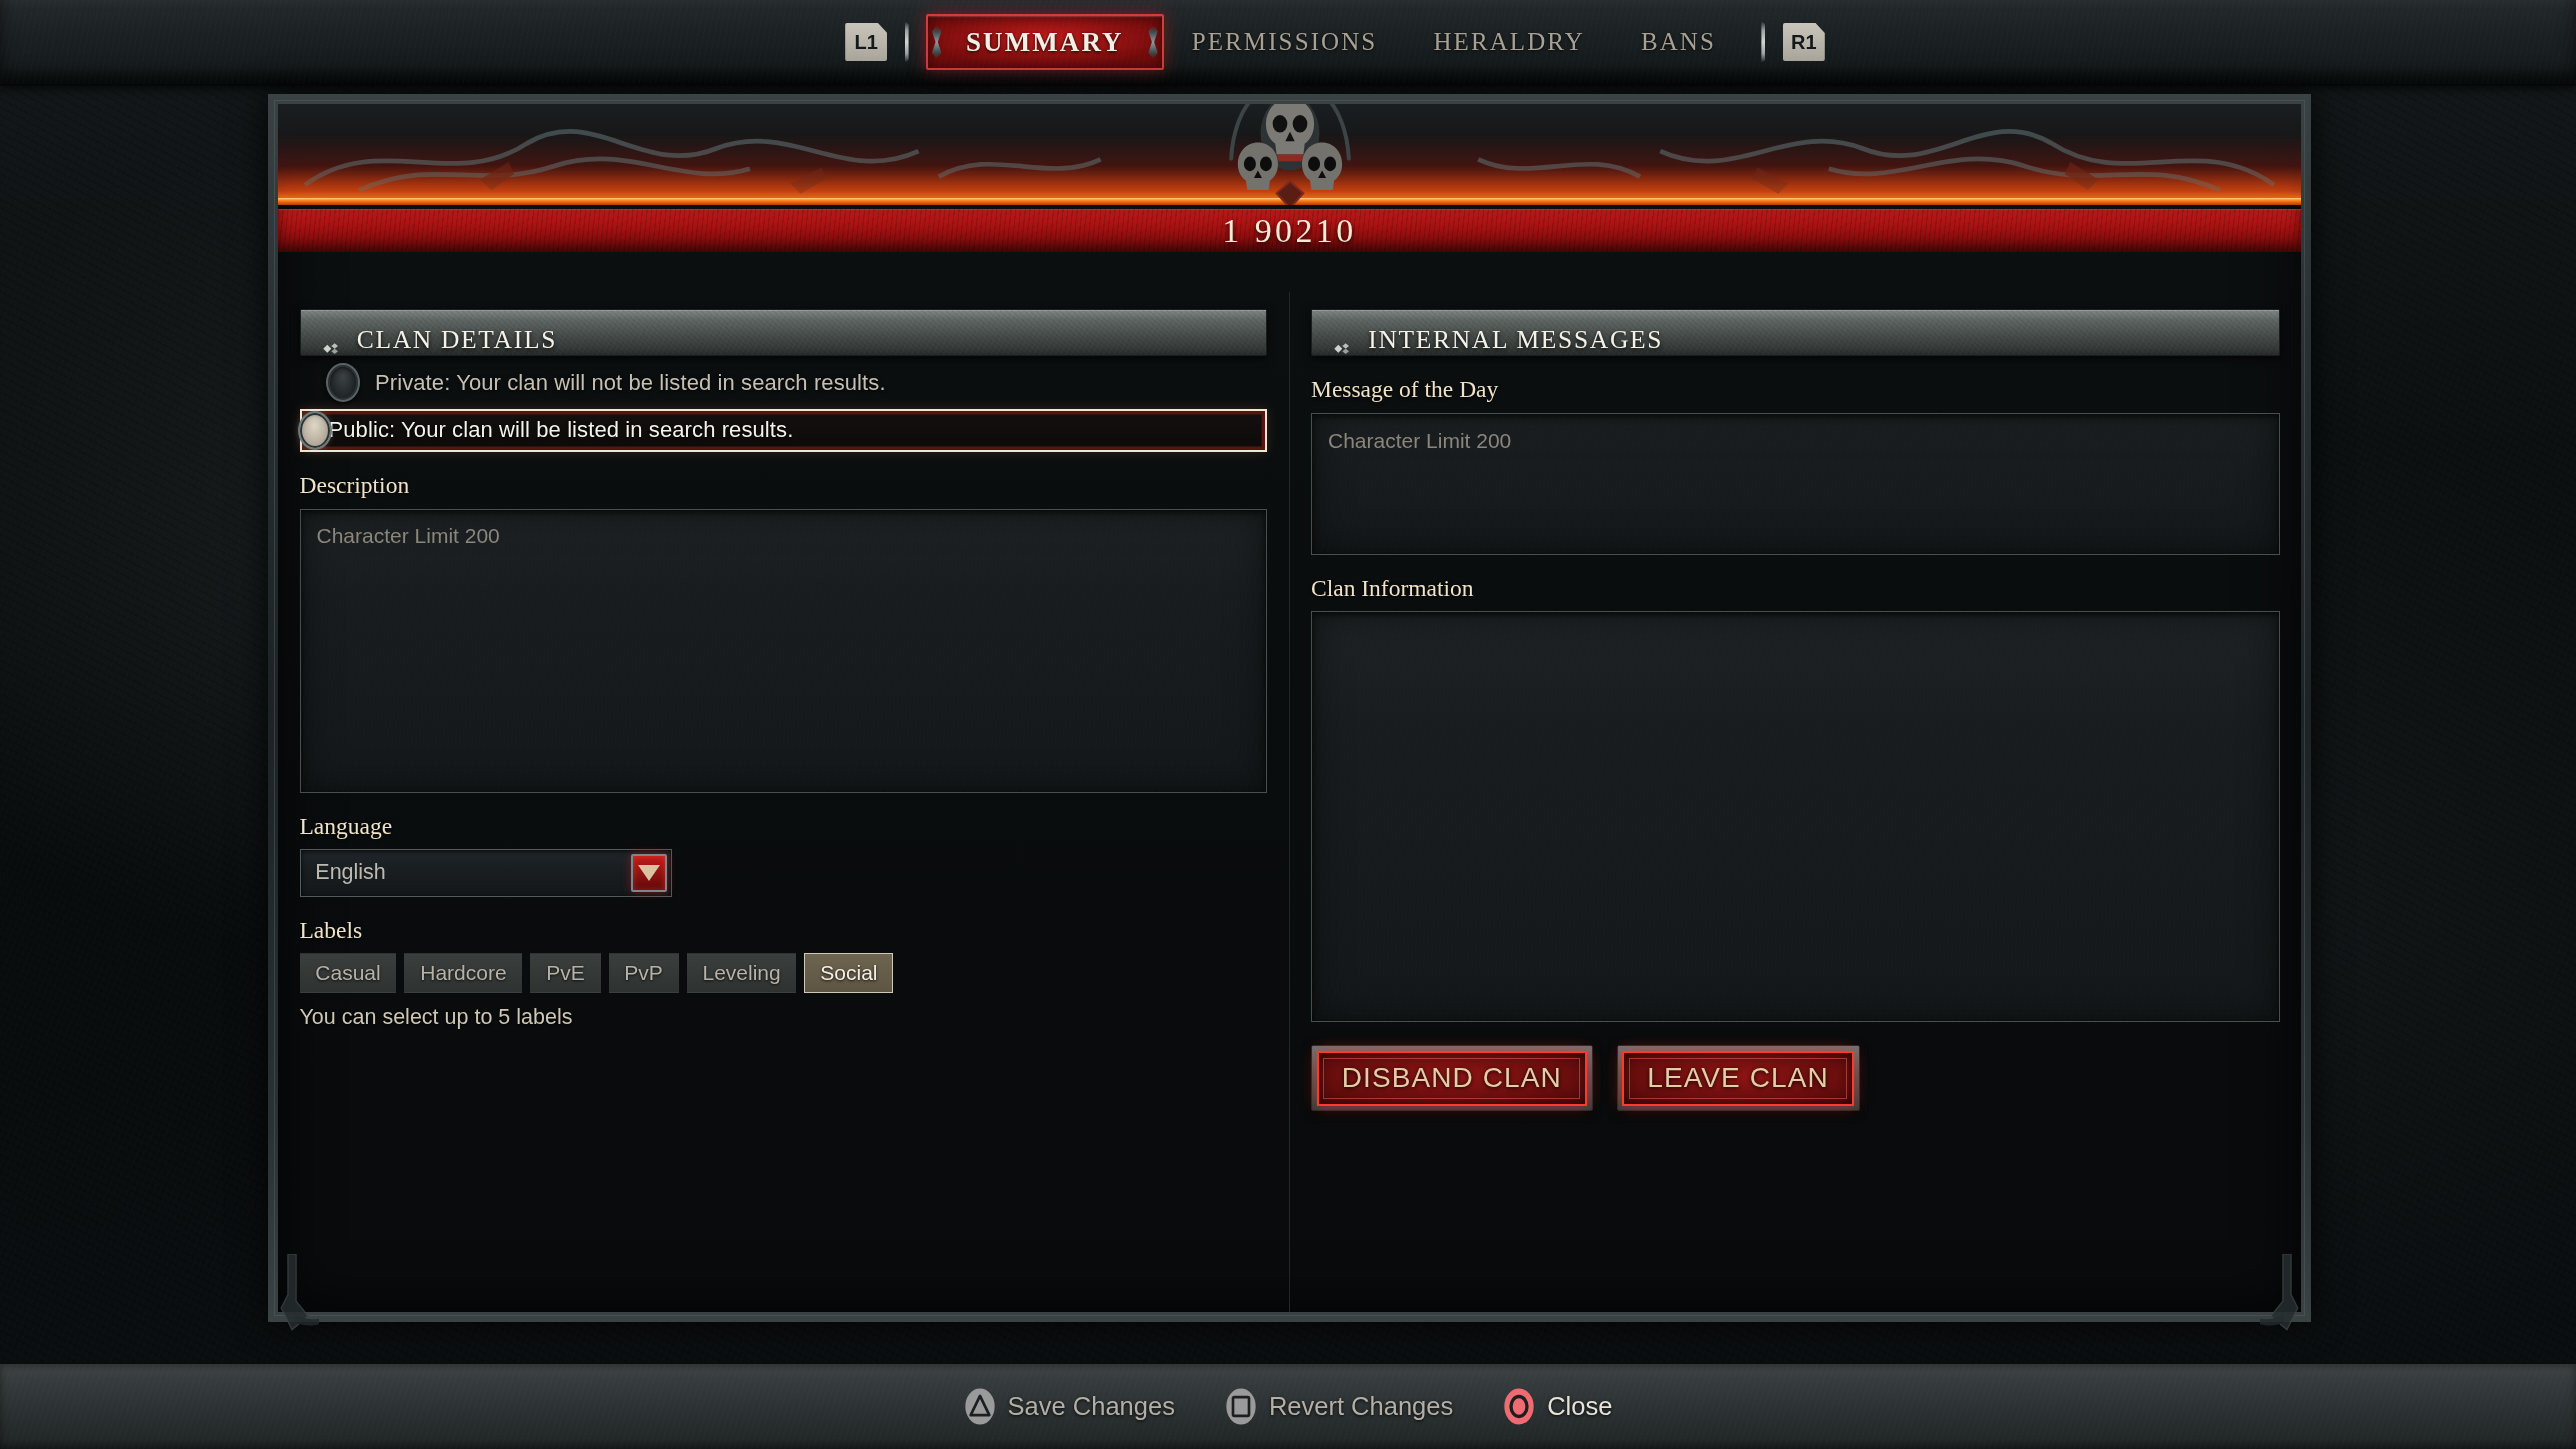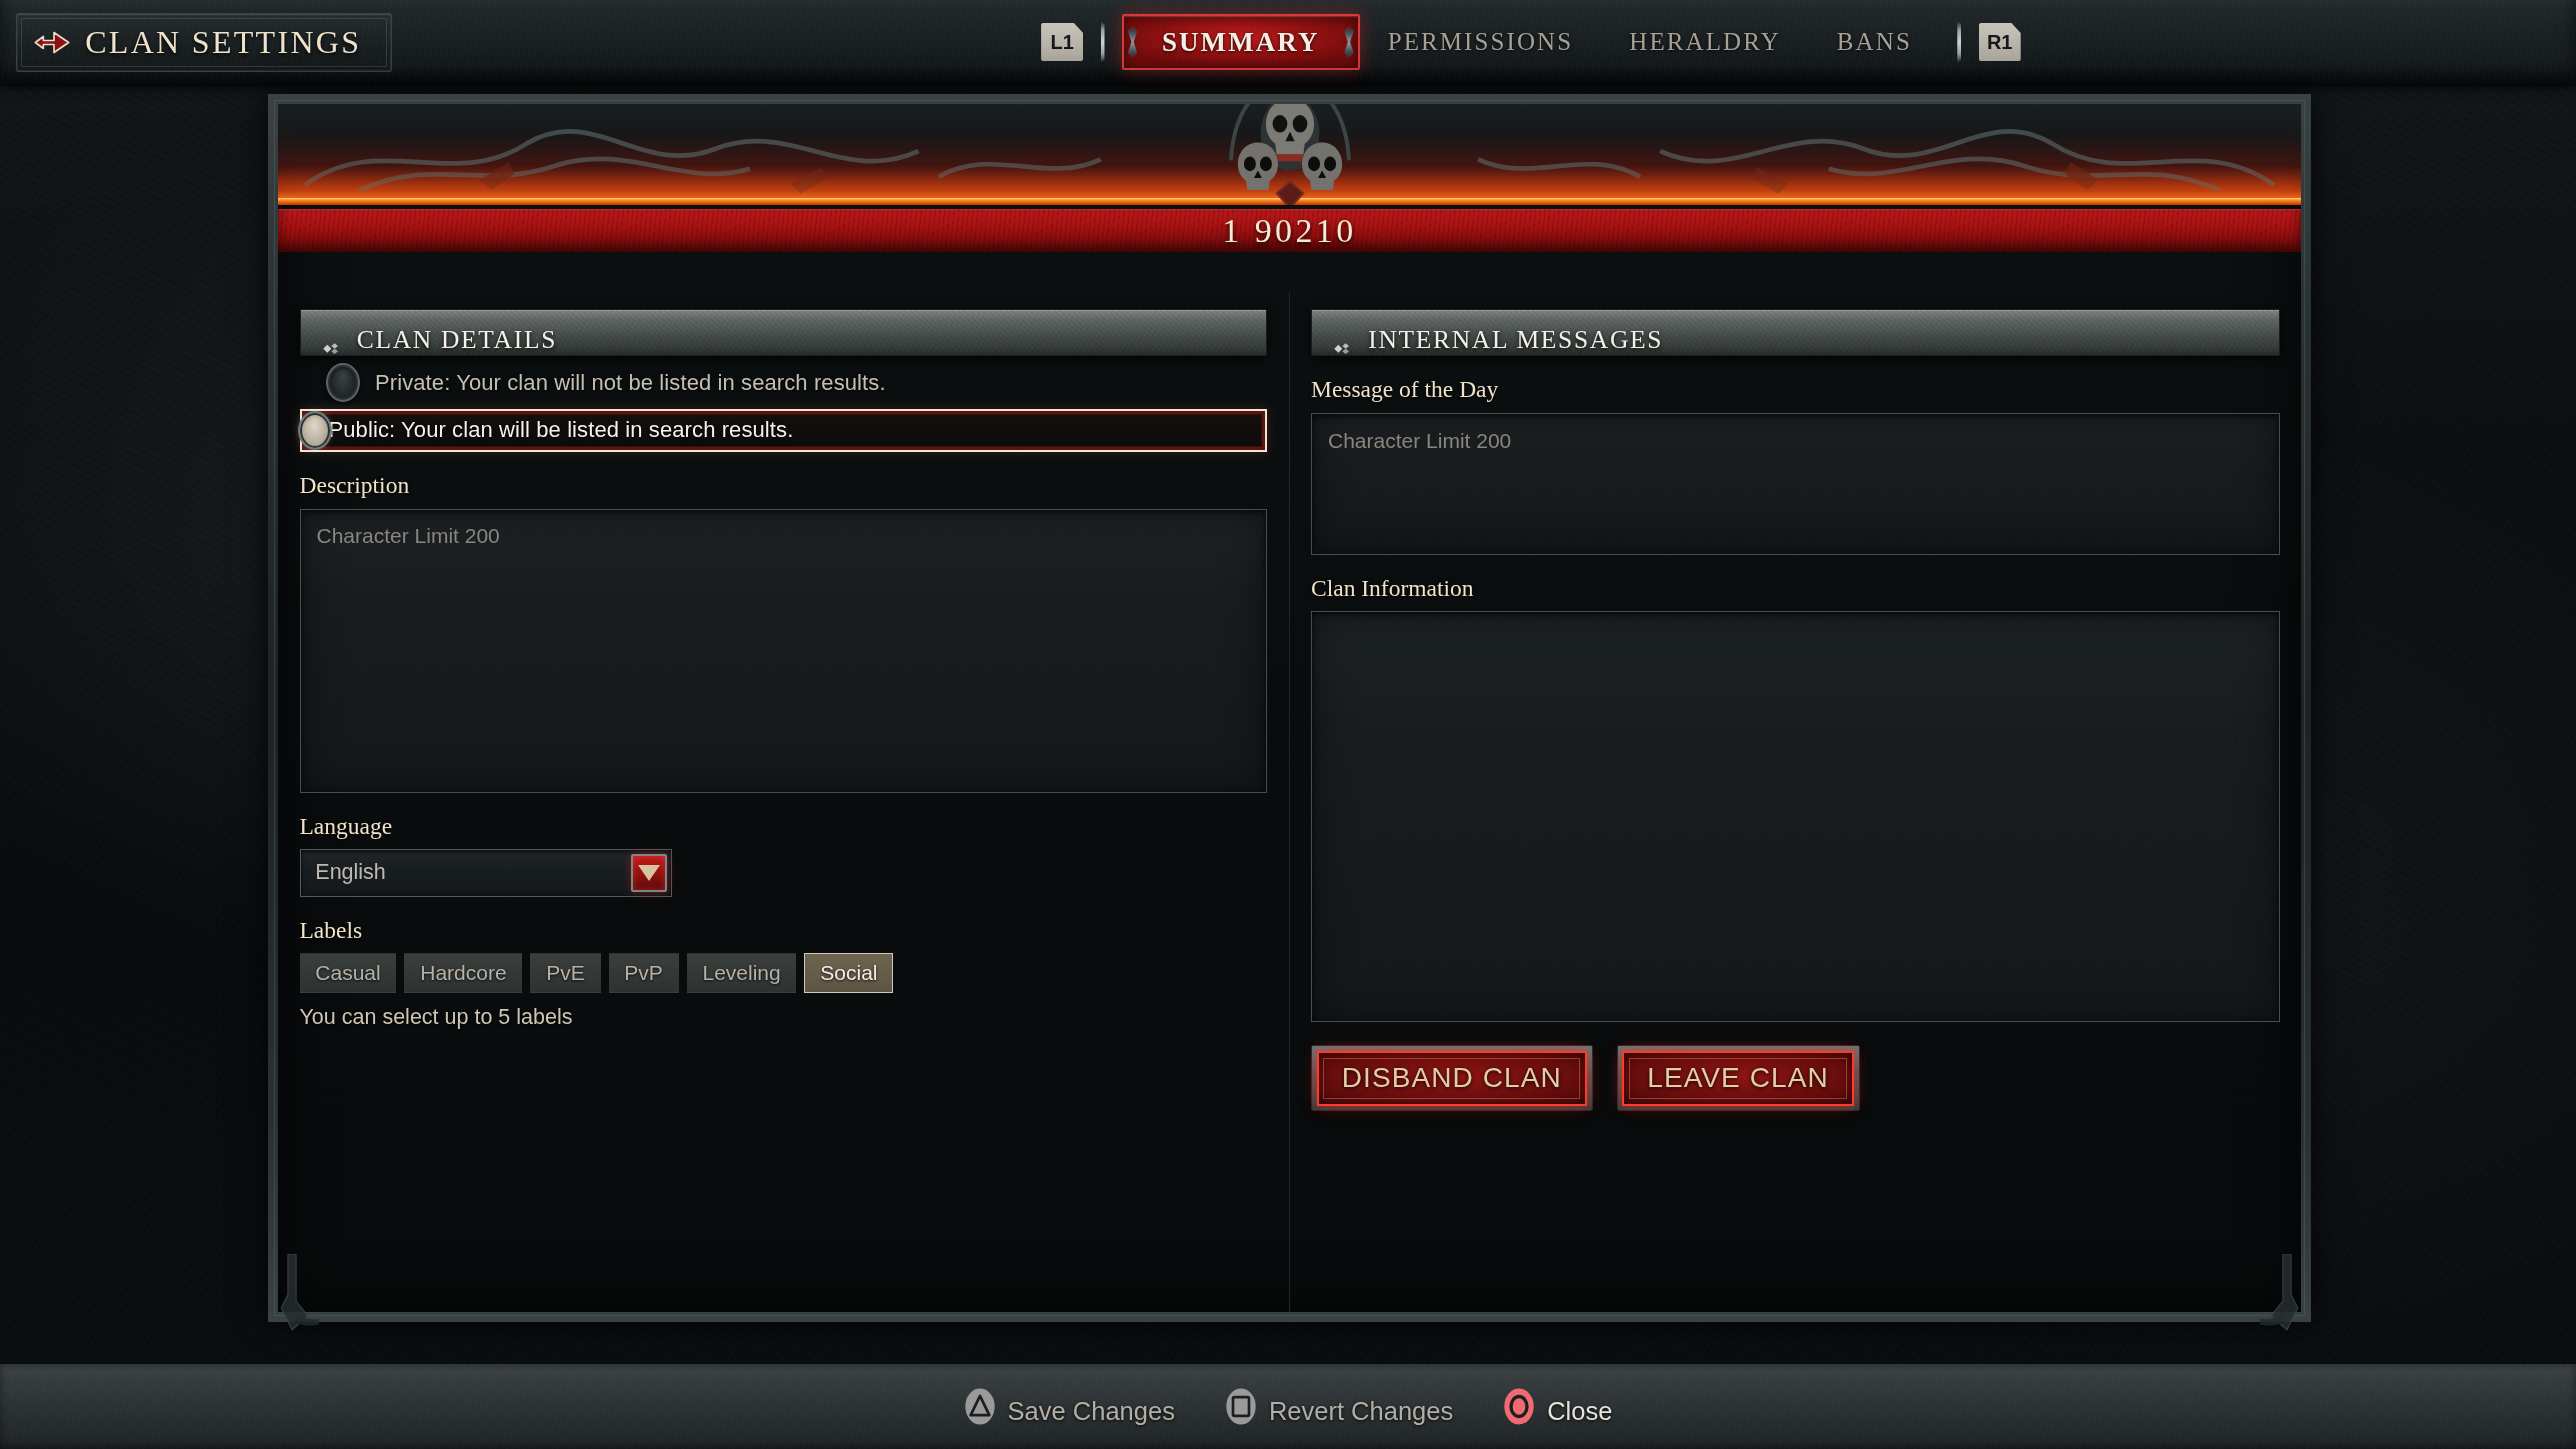--- a/index.html
+++ b/index.html
@@ -297,39 +297,33 @@
     position:absolute; left:0; bottom:0; width:2576px; height:87px;
     background:linear-gradient(180deg,#454c4d 0%,#373d3e 16%,#2b3132 55%,#222728 88%,#171b1c 100%);
     border-top:2px solid #0a0d0e;
     display:flex; align-items:center; justify-content:center; gap:50px;
     box-shadow:inset 0 2.7px 8px rgba(0,0,0,.45);
   }
   #bottombar::after{
     content:""; position:absolute; inset:0; pointer-events:none; opacity:.4;
     background:repeating-linear-gradient(108deg, rgba(255,255,255,.03) 0 1.3px, transparent 1.3px 5.4px);
   }
-  .act { display:flex; align-items:flex-end; gap:12px; position:relative; z-index:2; }
+  .act { display:flex; align-items:center; gap:12px; position:relative; z-index:2; }
   .act-glyph { width:32px; height:39px; flex:0 0 auto; }
   .act-label { font-size:25.5px; color:#b3aea6; text-shadow:0 1.3px 3.4px rgba(0,0,0,.9); }
   .act.close .act-label { color:#e7e2da; }
 </style>
 </head>
 <body>
 
 <div id="root">
   <div class="noise"></div>
 
   <div id="topbar">
 
-    <div class="title-plate">
-      <svg class="arrow-icon" viewBox="0 0 54 46">
-        <path d="M2 23 L14 14 L14 20 L30 20 L30 8 L52 23 L30 38 L30 26 L14 26 L14 32 Z" fill="#8d1111" stroke="#e8ddc8" stroke-width="2.5" stroke-linejoin="round"></path>
-      </svg>
-      <span class="app-title">CLAN SETTINGS</span>
-    </div>
 
     <div class="nav">
       <div class="pad-key">L1</div>
       <div class="nav-sep"></div>
 
       <div class="tab active">
         <span>SUMMARY</span>
       </div>
       <div class="tab">
         <span>PERMISSIONS</span>

